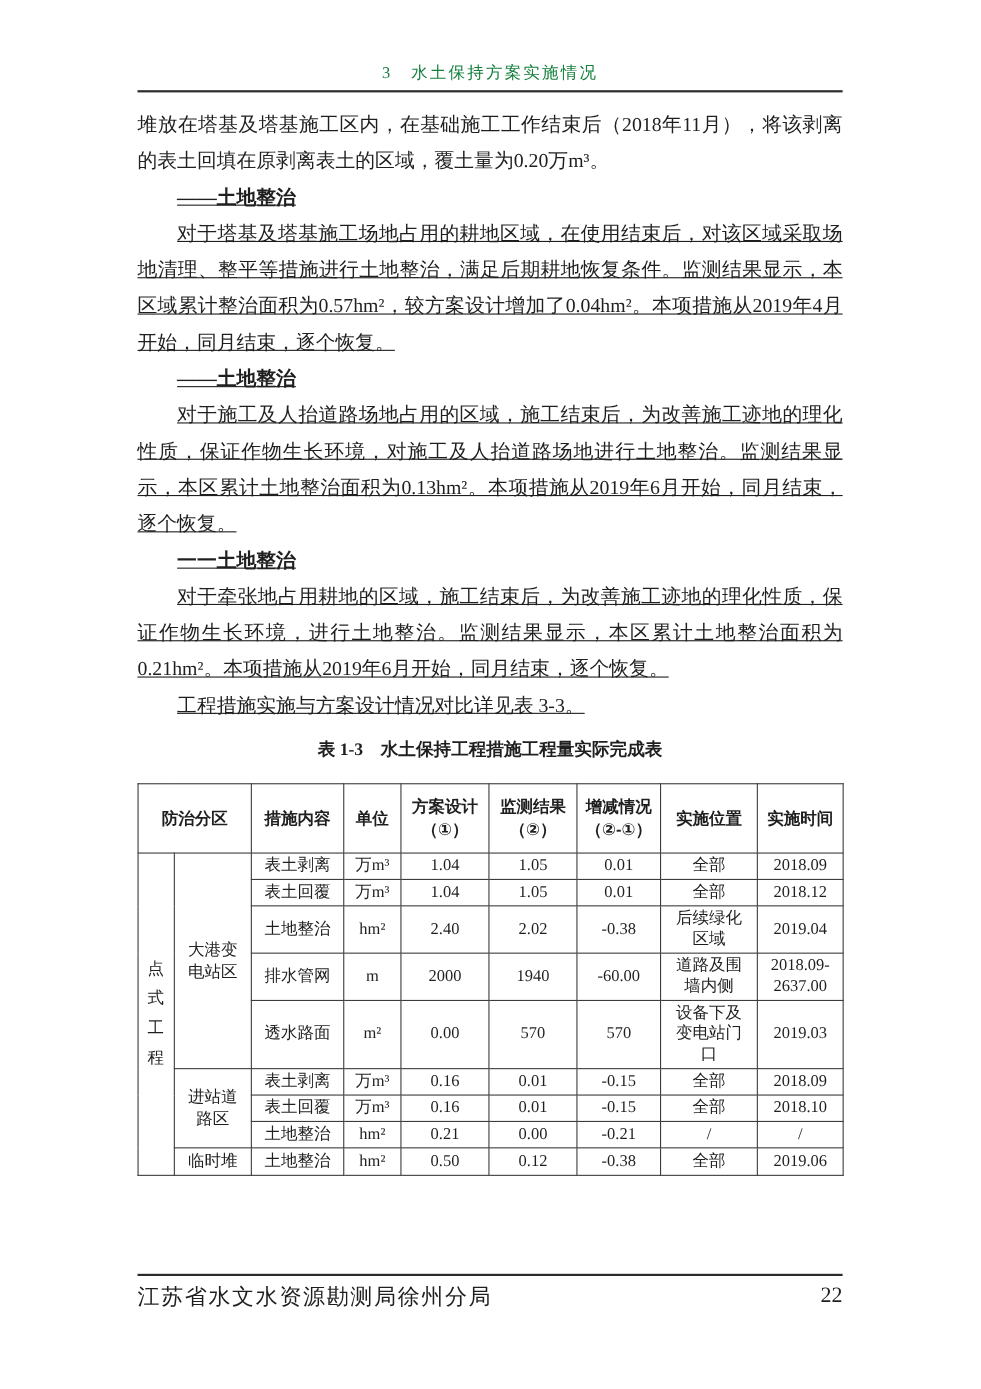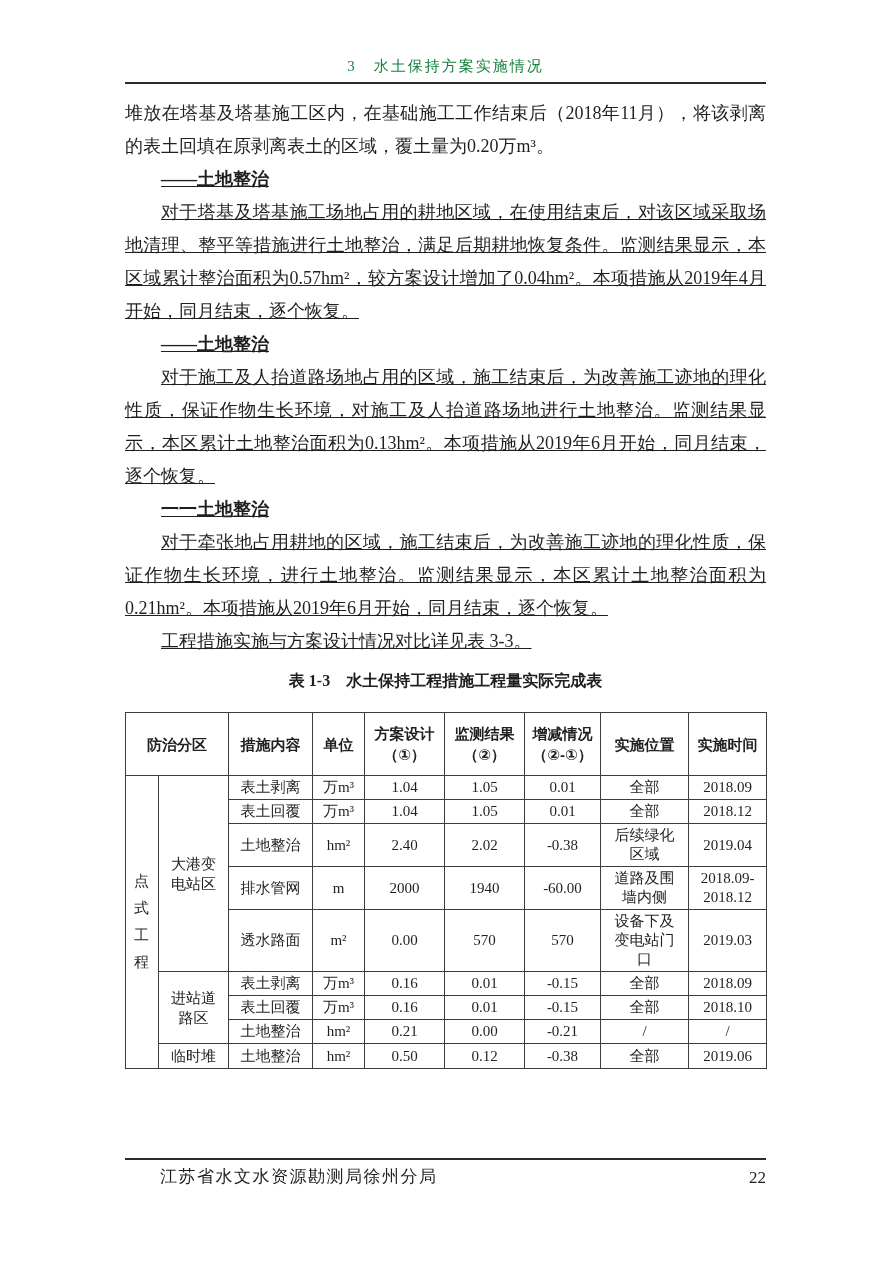--- a/index.html
+++ b/index.html
@@ -20,22 +20,22 @@
   table{border-collapse:collapse;width:641px;table-layout:fixed;margin-top:20px;}
   th,td{border:1px solid #3c3c3c;text-align:center;vertical-align:middle;
     white-space:pre-line;padding:2px 1px;overflow:hidden;}
   th{font-size:15px;line-height:21px;font-weight:bold;padding:10px 1px;
     font-family:"Liberation Sans","DejaVu Sans",sans-serif;}
   td{font-size:15px;line-height:19px;}
   td.cat{line-height:27px;letter-spacing:1px;}
   td.zone{line-height:20px;}
   .page-footer{position:absolute;left:125px;width:641px;top:1158px;}
   .footer-rule{border-top:2px solid #2b2b2b;}
-  .footer-row{display:flex;justify-content:space-between;align-items:flex-end;
-    font-size:17px;margin-top:5px;margin-left:35px;}
+  .footer-row{display:flex;justify-content:space-between;align-items:center;
+    font-size:20px;margin-top:5px;}
   .footer-left{letter-spacing:1.5px;}
   .footer-page{letter-spacing:0;}
 </style>
 </head>
 <body>
 
 <div class="page">
 
   <div class="page-header">
     <div class="page-header-title">3　水土保持方案实施情况</div>
@@ -118,21 +118,21 @@
         </tr>
         <tr>
           <td>排水管网</td>
           <td>m</td>
           <td>2000</td>
           <td>1940</td>
           <td>-60.00</td>
           <td>道路及围
 墙内侧</td>
           <td>2018.09-
-2018.12</td>
+2637.00</td>
         </tr>
         <tr>
           <td>透水路面</td>
           <td>m²</td>
           <td>0.00</td>
           <td>570</td>
           <td>570</td>
           <td>设备下及
 变电站门
 口</td>

